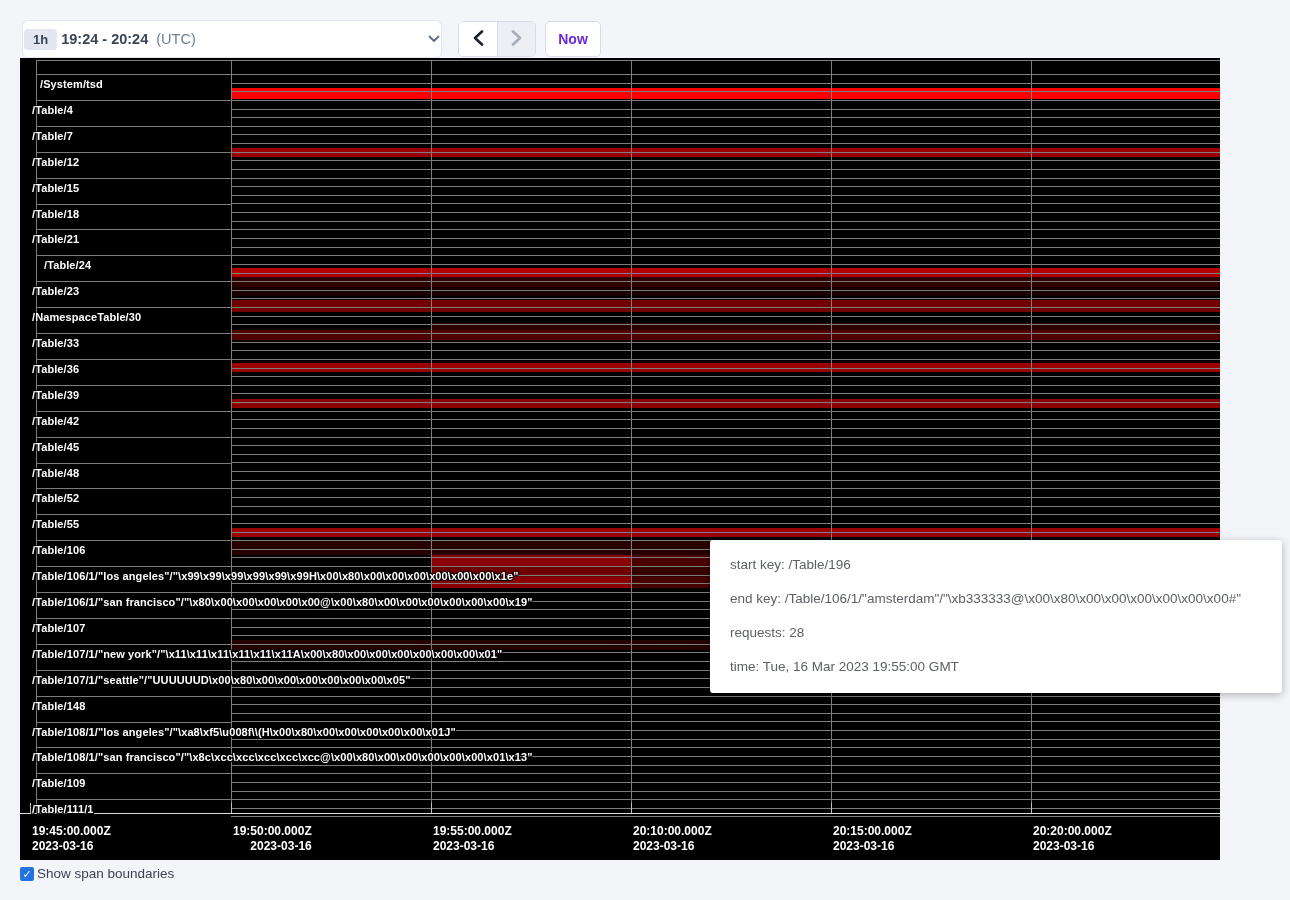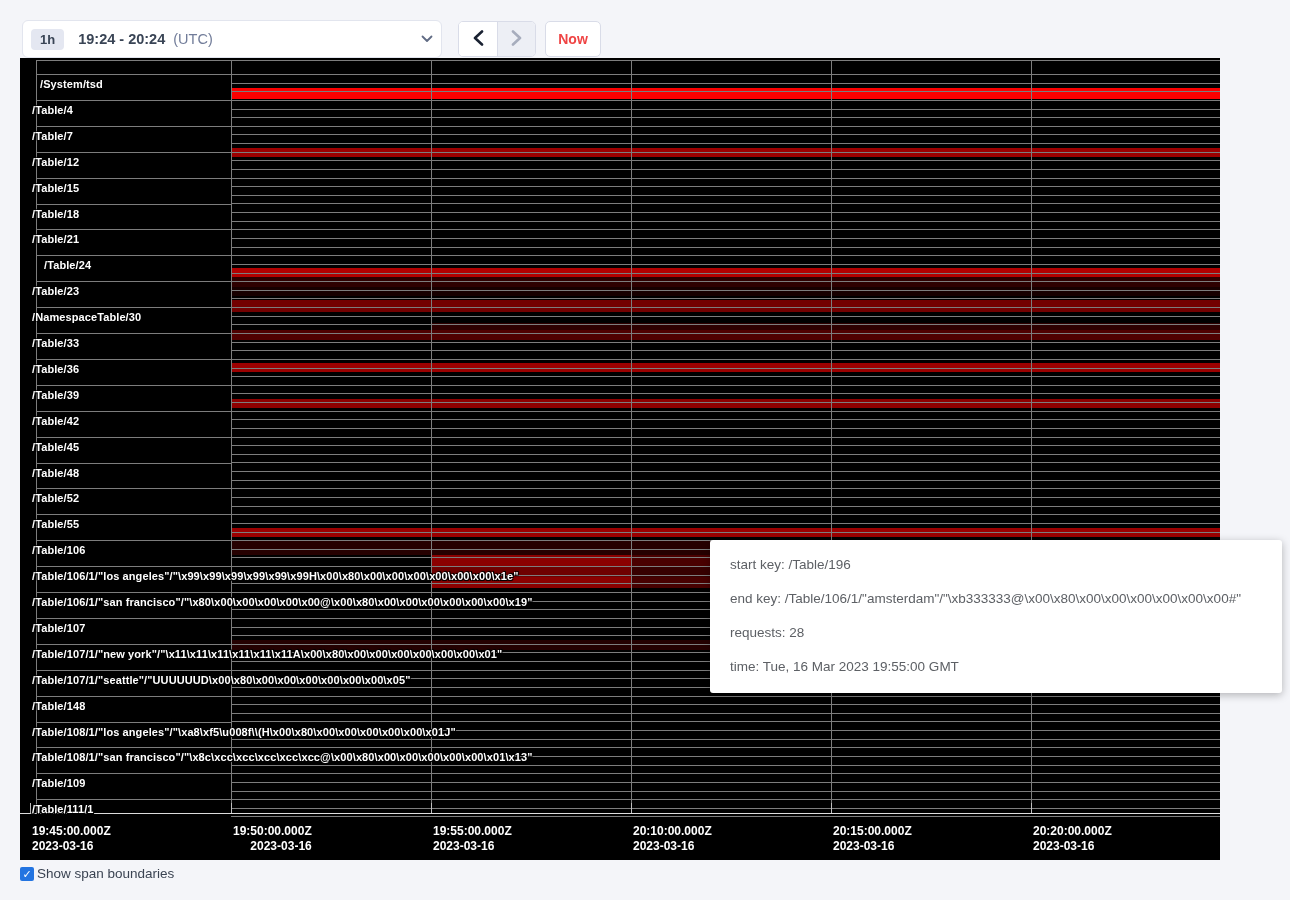--- a/index.html
+++ b/index.html
@@ -3,37 +3,37 @@
 <meta charset="utf-8">
 <style>
   * { margin:0; padding:0; box-sizing:border-box; }
   html,body { width:1290px; height:900px; overflow:hidden; }
   body { background:#f4f5f9; font-family:"Liberation Sans", sans-serif; position:relative; }
 
   
   .toolbar { position:absolute; left:0; top:0; width:100%; height:58px; }
   .dropdown { position:absolute; left:22px; top:20px; width:420px; height:38px;
     background:#fff; border:1px solid #e2e5ee; border-radius:6px;
-    display:flex; align-items:center; padding:0 8px; cursor:pointer; }
+    display:flex; align-items:center; padding:0 1px; cursor:pointer; }
   .badge { background:#e4e7f1; color:#394455; font-size:13px; font-weight:700;
     padding:3px 9px; border-radius:4px; }
-  .range-text { margin-left:14px; font-size:14.5px; color:#394455;text-align:center; }
+  .range-text { margin-left:4px; font-size:14.5px; color:#394455;text-align:center; }
   .range-text b { font-weight:700; }
   .range-text .tz { color:#717c99; font-weight:400; margin-left:4px; }
   .dd-chev { margin-left:auto; display:flex; align-items:center; }
   .btn-group { position:absolute; left:458px; top:21px; height:36px; display:flex;
     border:1px solid #d9dce8; border-radius:5px; overflow:hidden; background:#fff; }
   .btn-group .nav-btn { width:38px; height:100%; display:flex; align-items:center;
     justify-content:center; background:#fff; border:none; cursor:pointer; }
   .btn-group .nav-btn + .nav-btn { border-left:1px solid #d9dce8; }
   .btn-group .nav-btn.disabled { background:#edeff5; cursor:default; }
   .now-btn { position:absolute; left:545px; top:21px; width:56px; height:36px;
     background:#fff; border:1px solid #d9dce8; border-radius:5px;
     font-family:"Liberation Sans", sans-serif;
-    font-size:14px; font-weight:700; color:#ef4444; cursor:pointer; }
+    font-size:14px; font-weight:700; color:#6d28d9; cursor:pointer; }
 
   
   .canvas { position:absolute; left:20px; top:58px; width:1200px; height:802px; background:#000; }
   .vline { position:absolute; top:2px; width:1px; height:753px; background:#7d7d7d; z-index:3; }
   .topline { position:absolute; left:16px; top:2px; width:1184px; height:1px; background:#7d7d7d; z-index:3; }
   .label-grid { position:absolute; left:16px; top:16px; width:195px; height:743px; z-index:3;
     background:repeating-linear-gradient(to bottom, #7d7d7d 0 1px, transparent 1px 25.9px); }
   .data-grid { position:absolute; left:211px; top:16px; width:989px; height:743px; z-index:3;
     background:repeating-linear-gradient(to bottom, #7d7d7d 0 1px, transparent 1px 8.633px); }
   .band { position:absolute; z-index:2; }

